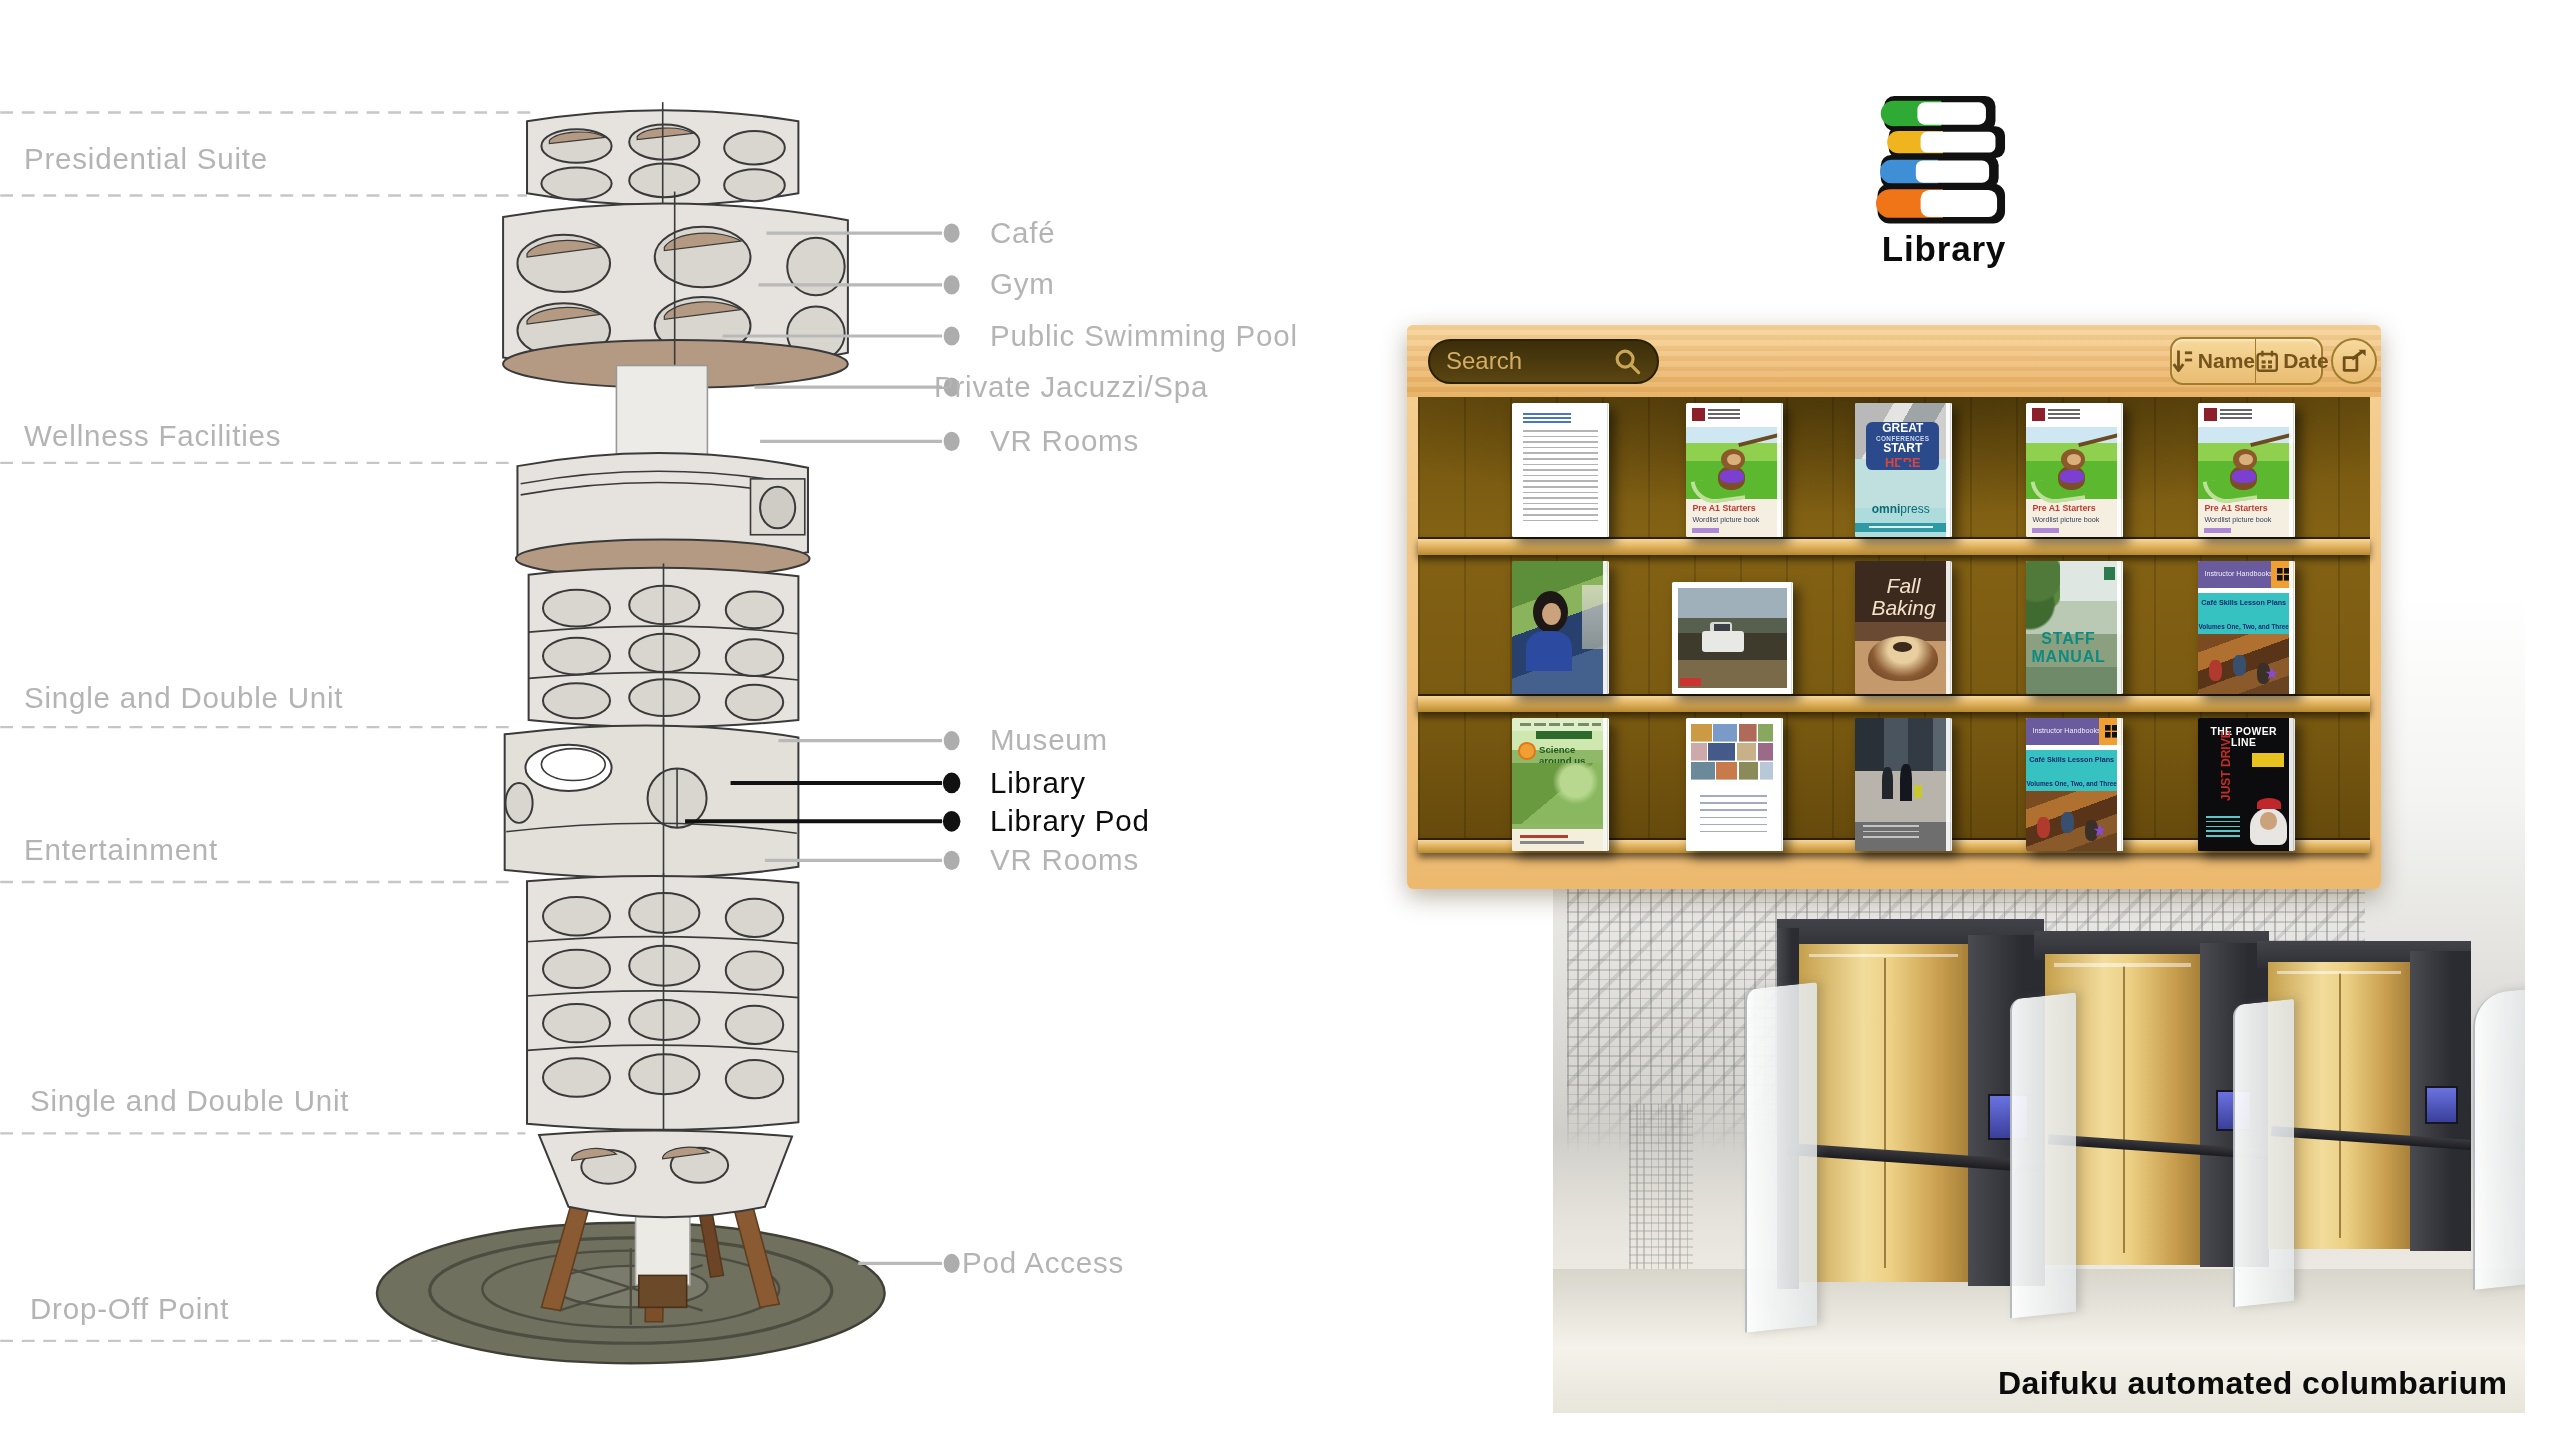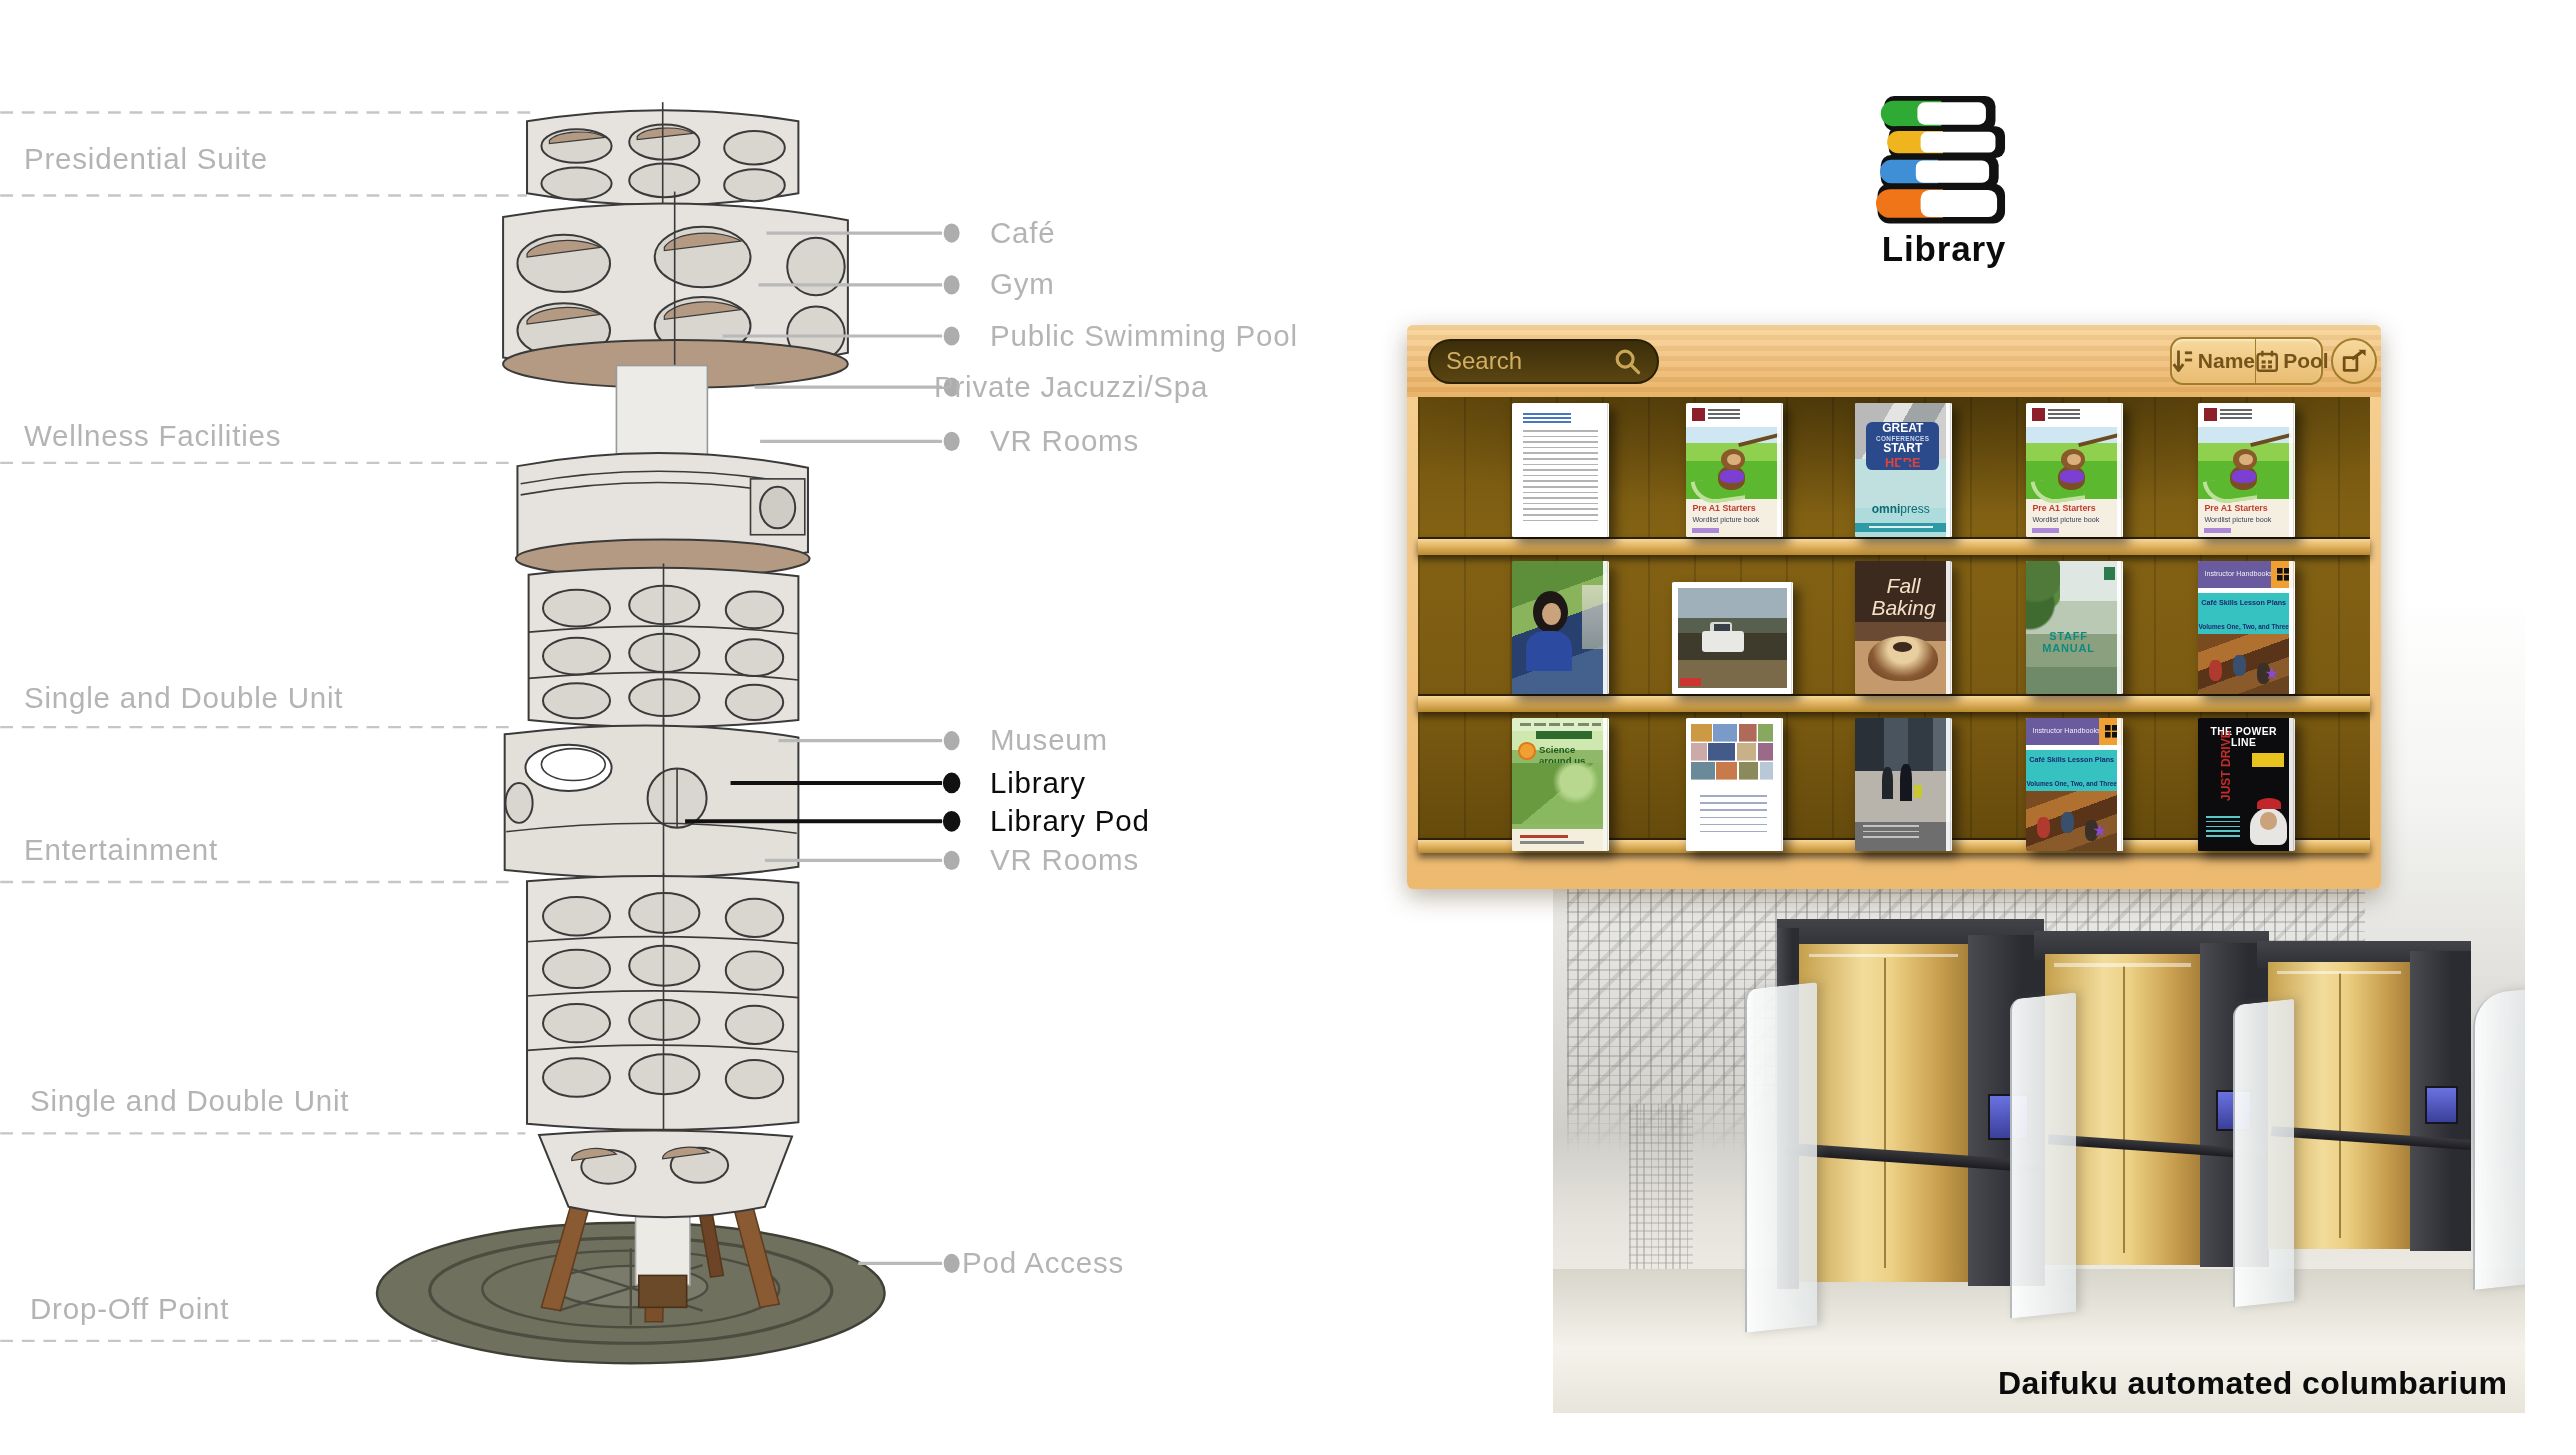--- a/index.html
+++ b/index.html
@@ -114,21 +114,21 @@
   .cov-baking .title{position:absolute;left:0;right:0;top:14.4px;text-align:center;color:#f3e2c8;
      font-family:Liberation Sans, sans-serif;font-style:italic;font-size:21px;line-height:1.05;}
   .cov-baking .cake{position:absolute;left:12.8px;bottom:12.8px;width:70px;height:45px;border-radius:50% 50% 45% 45%;
      background:radial-gradient(ellipse at 50% 30%,#e9cfa0 0 30%,#8a5a33 62%,#5e3a1e);}
   .cov-baking .hole{position:absolute;left:38px;bottom:42px;width:19px;height:9.6px;border-radius:50%;background:#3c2a1e;}
   
   .cov-staff{background:linear-gradient(180deg,#dfe7e2 0 30%,#b9c9b4 30% 55%,#8ba07f 55% 80%,#6f8a68 80%);}
   .cov-staff .trees{position:absolute;left:0;top:0;width:34px;height:72px;
      background:radial-gradient(circle at 30% 20%,#4f7a3a 0 40%,transparent 45%),radial-gradient(circle at 10% 60%,#3f6a30 0 45%,transparent 50%),radial-gradient(circle at 55% 45%,#5a8a42 0 35%,transparent 40%);}
   .cov-staff .crest{position:absolute;right:8px;top:6.4px;width:11.2px;height:12.8px;background:#2e7a4f;}
-  .cov-staff .title{position:absolute;left:0;right:12px;top:52%;text-align:center;color:#0f8a80;font-size:11px;font-weight:700;letter-spacing:0.8px;}
+  .cov-staff .title{position:absolute;left:0;right:12px;top:52%;text-align:center;color:#0f8a80;font-size:16px;font-weight:700;letter-spacing:0.8px;}
   
   .cov-hand{background:#fff;}
   .cov-hand .head{position:absolute;left:0;top:0;right:0;height:27px;background:#6a5a9e;}
   .cov-hand .head span{position:absolute;left:6.4px;top:8px;font-size:7.2px;color:#f0eef8;}
   .cov-hand .winbox{position:absolute;right:0;top:0;width:24px;height:27px;background:#f0a032;}
   .cov-hand .panes{position:absolute;right:5.6px;top:7.2px;width:12.8px;height:12.8px;
      background:
        linear-gradient(#111,#111) 0 0/5.6px 5.6px no-repeat,
        linear-gradient(#111,#111) 7.2px 0/5.6px 5.6px no-repeat,
        linear-gradient(#111,#111) 0 7.2px/5.6px 5.6px no-repeat,
@@ -460,21 +460,21 @@
       <div class="seg">
         <svg class="i-svg" width="22.4" height="22.4" viewBox="0 0 28 28">
           <rect x="2" y="5" width="24" height="21" rx="3" fill="none" stroke="#74541a" stroke-width="3"></rect>
           <line x1="8" y1="1" x2="8" y2="8" stroke="#74541a" stroke-width="3"></line>
           <line x1="20" y1="1" x2="20" y2="8" stroke="#74541a" stroke-width="3"></line>
           <rect x="7" y="13" width="5" height="4" fill="#74541a"></rect>
             <rect x="15" y="13" width="5" height="4" fill="#74541a"></rect>
           <rect x="7" y="19" width="5" height="4" fill="#74541a"></rect>
             <rect x="15" y="19" width="5" height="4" fill="#74541a"></rect>
         </svg>
-        <span class="seg-label">Pool</span>
+        <span class="seg-label">Date</span>
       </div>
     </div>
 
     <div class="share-btn">
       <svg class="i-svg" width="27" height="25.5" viewBox="0 0 34 32">
         <path d="M4,12 h16 v16 h-16 z" fill="none" stroke="#6f4f15" stroke-width="3.5" stroke-linejoin="round"></path>
         <path d="M14,14 L27,4" stroke="#6f4f15" stroke-width="4"></path>
         <polygon points="22,2 31,2 31,10" fill="#6f4f15"></polygon>
       </svg>
     </div>

